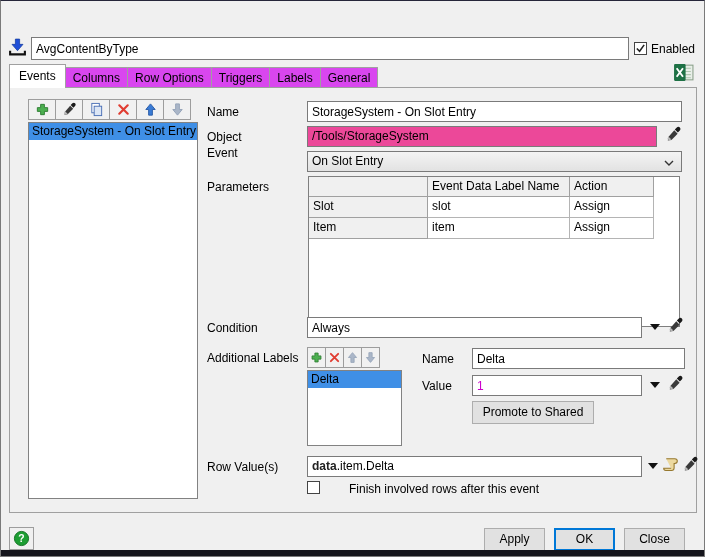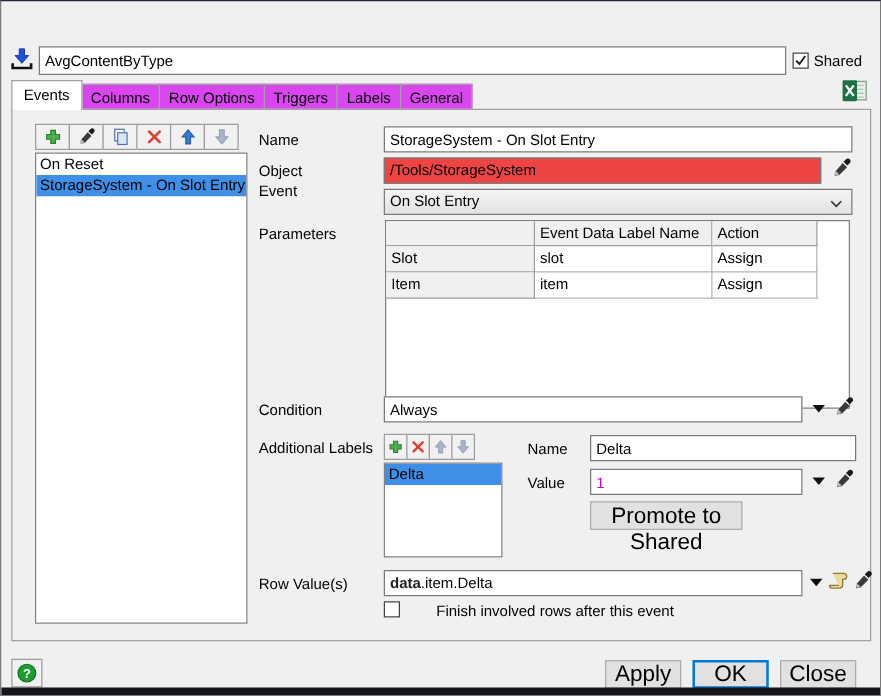--- a/index.html
+++ b/index.html
@@ -37,34 +37,34 @@
   .tbtn svg{width:15px;height:15px;}
   .tbtn.sm{width:19px;} .tbtn.sm svg{width:13px;height:13px;}
   .listbox{position:absolute;background:#fff;border:1px solid #828282;overflow:hidden;}
   .event-list{left:18px;top:34px;width:170px;height:377px;}
   .litem{height:17px;line-height:17px;padding:0 3px;white-space:nowrap;}
   .litem.selected{background:#3f8fe6;color:#000;}
 
   
   .flabel{position:absolute;left:197px;}
   .field{position:absolute;border:1px solid #7a7a7a;background:#fff;padding:2px 4px;font:12px "Liberation Sans",sans-serif;height:21px;}
-  .ro{background:#ef4444;}
+  .ro{background:#ec4899;}
   .combo{position:absolute;height:21px;border:1px solid #7a7a7a;background:linear-gradient(#f4f4f4,#e2e2e2);padding:2px 4px;}
   .dd-arrow{position:absolute;width:0;height:0;border-left:5px solid transparent;border-right:5px solid transparent;border-top:6px solid #111;}
   .icon16{position:absolute;width:17px;height:17px;}
 
   
   .ptable{position:absolute;left:298px;top:88px;width:372px;height:151px;border:1px solid #7f7f7f;background:#fff;}
   .prow{display:flex;height:21px;}
   .prow.head{height:20px;}
   .pcell{border-right:1px solid #b4b4b4;border-bottom:1px solid #b4b4b4;padding:1px 4px;line-height:17px;overflow:hidden;}
   .pcell.hdr{background:#f0f0f0;border-right:1px solid #a0a0a0;border-bottom:1px solid #a0a0a0;}
   .c0{width:119px;} .c1{width:142px;} .c2{width:84px;}
 
-  .btn{position:absolute;height:23px;background:#e1e1e1;border:1px solid #adadad;text-align:center;line-height:21px;font-size:18px;}
+  .btn{position:absolute;height:23px;background:#e1e1e1;border:1px solid #adadad;text-align:center;line-height:21px;font-size:12px;}
   .btn.focus{border:2px solid #0078d7;line-height:19px;}
   .footer-dark{position:absolute;left:0;right:0;bottom:0;height:6px;background:#15151c;}
   .helpbtn{position:absolute;left:8px;top:526px;width:25px;height:23px;border:1px solid #9d9d9d;background:#f0f0f0;display:flex;align-items:center;justify-content:center;}
   .magenta{color:#cc00cc;}
   .code-bold{font-weight:bold;color:#222;}
   .chev{position:absolute;width:12px;height:12px;}
 </style>
 </head>
 <body>
 
@@ -74,21 +74,21 @@
   <svg class="collect-icon" viewBox="0 0 18 18">
     <path d="M7 1.5h4v5h3.2L9 12.5 3.8 6.5H7z" fill="#1f4fd8" stroke="#123a9e" stroke-width=".7"></path>
     <path d="M2 12.5v3.5h14v-3.5" fill="none" stroke="#111" stroke-width="2"></path>
   </svg>
   <input class="name-input" value="AvgContentByType" style="">
   <div class="chk enabled-chk">
     <svg viewBox="0 0 12 12" style="width:11px;height:11px;">
       <path d="M2 6l3 3 5-7" stroke="#222" stroke-width="1.7" fill="none"></path>
     </svg>
   </div>
-  <span class="enabled-label">Shared</span>
+  <span class="enabled-label">Enabled</span>
 
   <svg class="excel-icon" viewBox="0 0 20 20">
     <rect x="9" y="3" width="10" height="14" fill="#e9efe9" stroke="#8aa08a"></rect>
     <path d="M11 6h6M11 9h6M11 12h6M11 15h6" stroke="#aec6ae" stroke-width="1"></path>
     <rect x="1" y="2" width="11" height="16" rx="1" fill="#1e7145"></rect>
     <path d="M3.5 6l6 8M9.5 6l-6 8" stroke="#fff" stroke-width="1.8"></path>
   </svg>
 
   <div class="tabs">
     <div class="tab active">Events</div>
@@ -131,21 +131,20 @@
           </svg>
       </div>
       <div class="tbtn">
         <svg viewBox="0 0 16 16">
             <path d="M8 14l5-6h-3V2H6v6H3z" fill="#aab6c8" stroke="#94a2b8"></path>
           </svg>
       </div>
     </div>
 
     <div class="listbox event-list">
-      <div class="litem">On Reset</div>
       <div class="litem selected">StorageSystem - On Slot Entry</div>
     </div>
 
     <span class="flabel" style="top:17px;">Name</span>
     <input class="field" style="left: 297px; top: 13px; width: 375px;" value="StorageSystem - On Slot Entry">
 
     <span class="flabel" style="top:42px;">Object</span>
     <div class="field ro" style="left:297px;top:38px;width:350px;">/Tools/StorageSystem</div>
     <svg class="icon16" style="left:655px;top:38px;" viewBox="0 0 18 18">
       <path d="M12.5 1.5c.9-.9 2.4-.9 3.2 0 .9.9.9 2.4 0 3.2l-2.1 2.1-3.2-3.2z" fill="#1a1a1a"></path>

